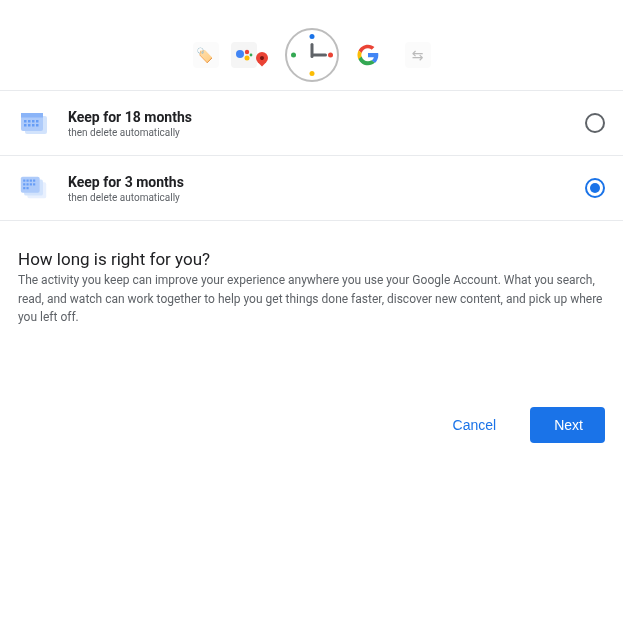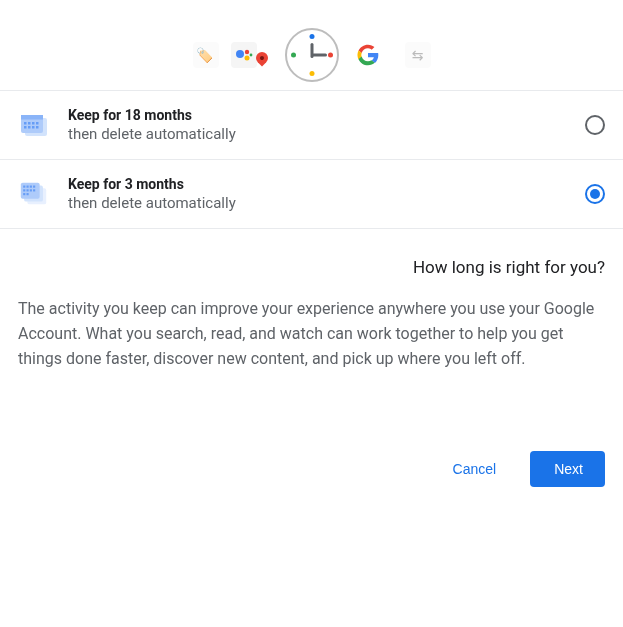--- a/index.html
+++ b/index.html
@@ -55,39 +55,39 @@
     border-bottom: 1px solid #e8eaed;
     cursor: pointer;
     gap: 18px;
   }
   .opt-icon {
     width: 32px; height: 32px; flex: 0 0 32px;
     display:flex;align-items:center;justify-content:center;
   }
   .opt-text { flex: 1; }
   .opt-label { font-size: 14px; font-weight: 700; color:#202124; }
-  .opt-sub { font-size: 15px; color:#5f6368; margin-top:2px; }
+  .opt-sub { font-size: 10px; color:#5f6368; margin-top:2px; }
   .radio {
     width: 20px; height: 20px; border-radius: 50%;
     border: 2px solid #5f6368;
     display:flex;align-items:center;justify-content:center;
     flex: 0 0 20px;
   }
   .radio.selected { border-color:#1a73e8; }
   .radio.selected::after {
     content:""; width:10px; height:10px; border-radius:50%; background:#1a73e8;
   }
   .info {
     padding: 28px 18px 10px;
   }
   .info-title {
-    text-align:right; font-size:17px; color:#202124; margin-bottom:20px;
+    text-align:left; font-size:17px; color:#202124; margin-bottom:2px;
   }
   .info-body {
-    font-size: 16px; color:#5f6368; line-height:1.55;
+    font-size: 12px; color:#5f6368; line-height:1.55;
   }
   .footer {
     display:flex; justify-content:flex-end; align-items:center;
     gap: 12px; padding: 70px 18px 24px;
   }
   .btn {
     font-family: Liberation Sans, sans-serif; font-size:14px; font-weight:500;
     border-radius:4px; cursor:pointer; padding: 10px 22px;
     border:none;
   }

